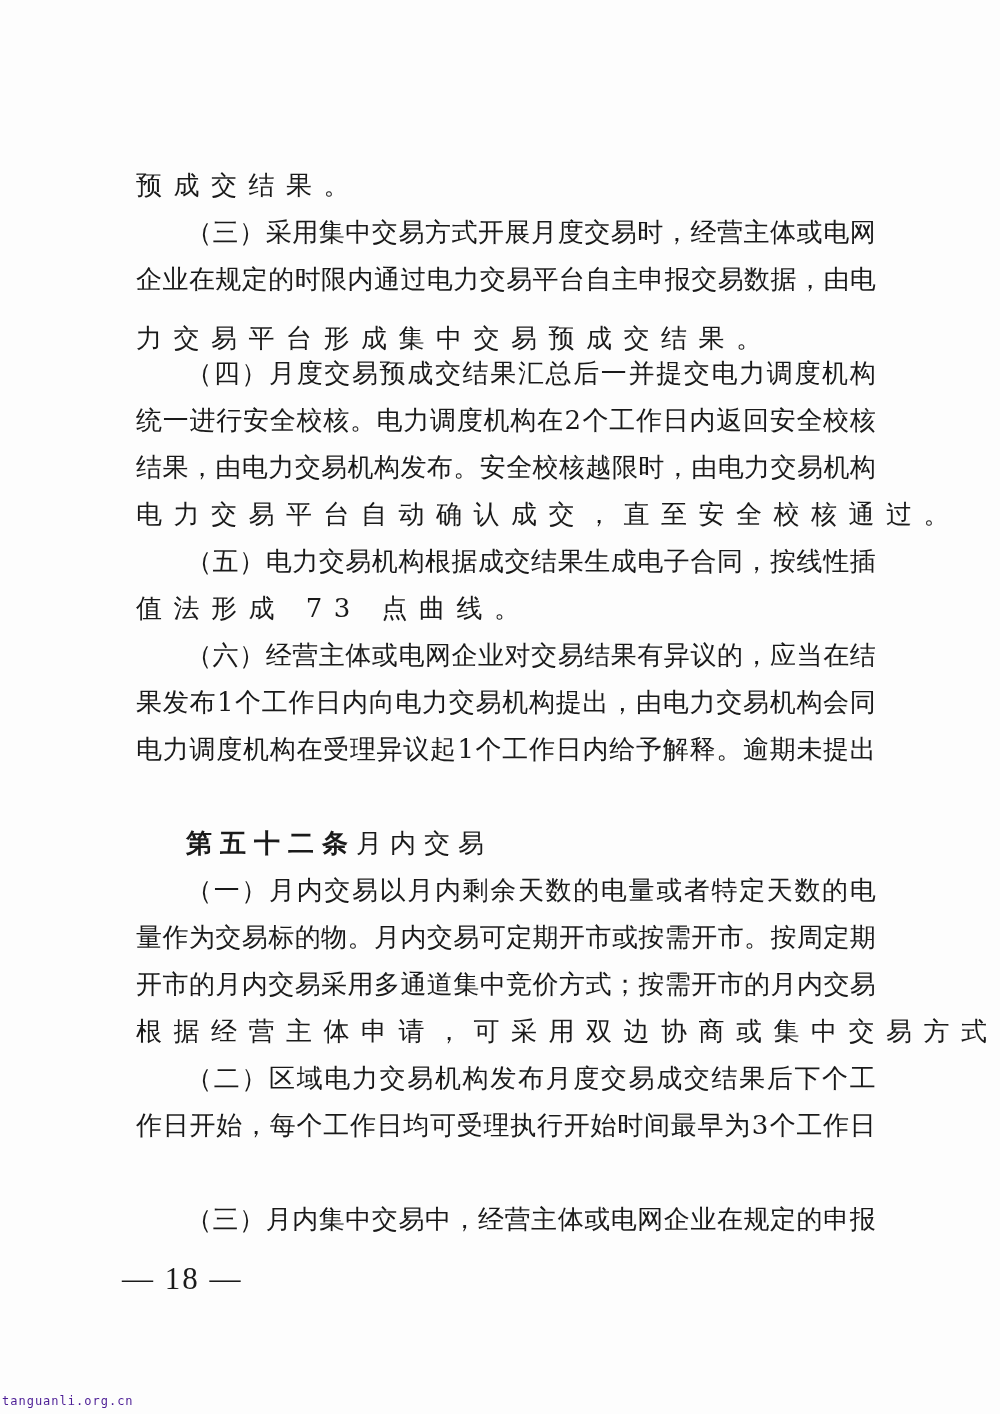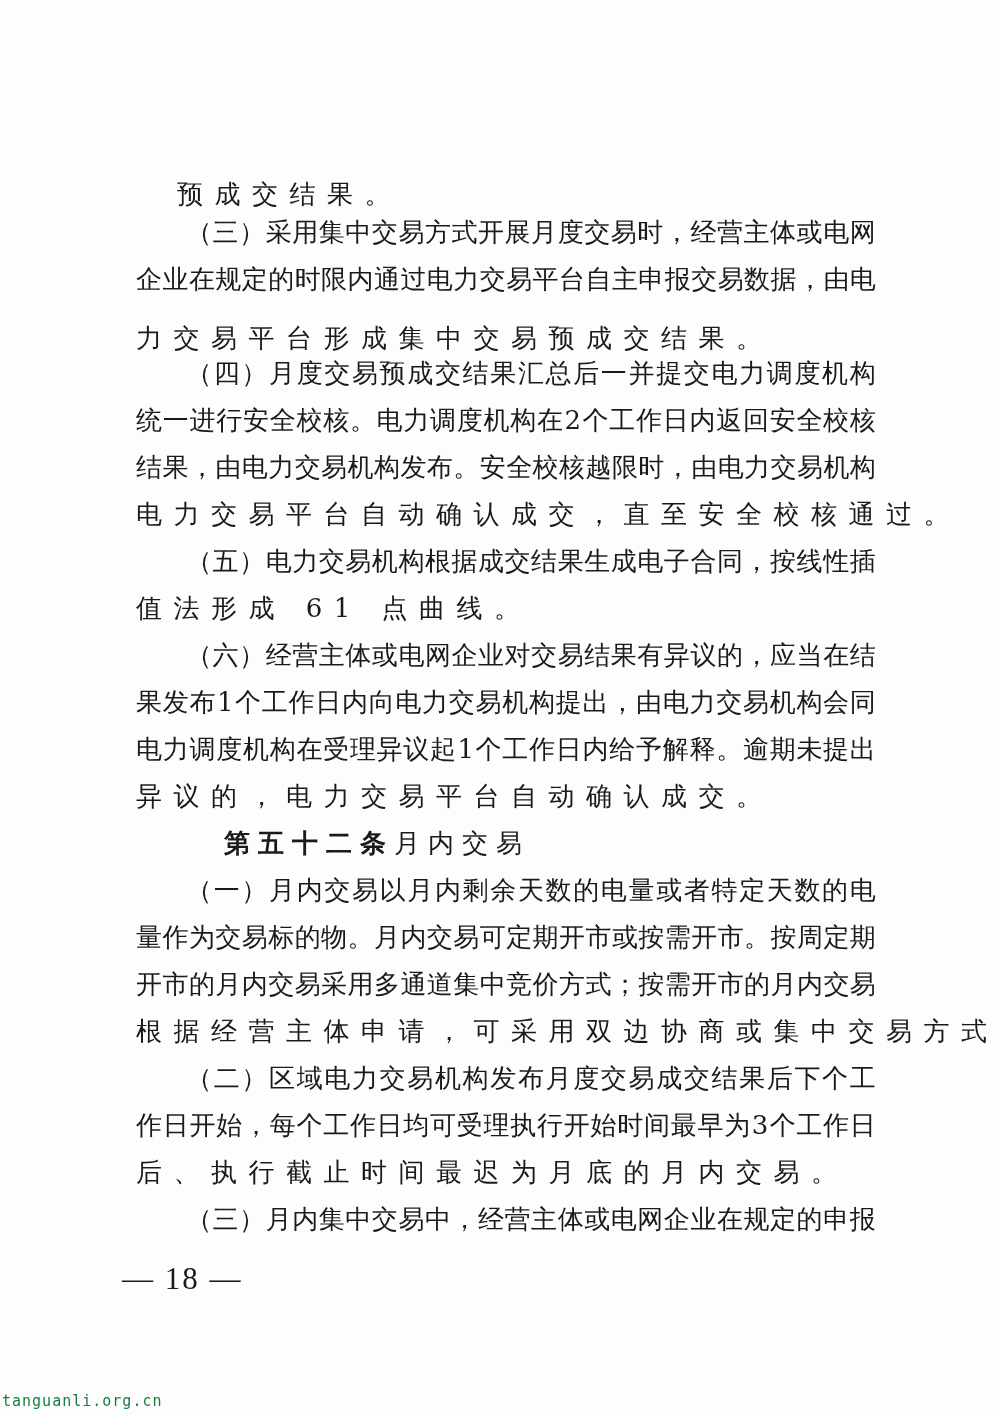--- a/index.html
+++ b/index.html
@@ -4,33 +4,33 @@
 <style>
   html, body { margin: 0; padding: 0; background: #ffffff; }
   body { width: 1000px; height: 1414px; position: relative; overflow: hidden;
          font-family: "DejaVu Serif", "Liberation Serif", serif; color: #1a1a1a; }
   .page { position: absolute; left: 0; top: 0; width: 1000px; height: 1414px; background: #fdfdfd; }
   .line { position: absolute; left: 136px; width: 740px; height: 40px; line-height: 40px;
           font-size: 26px; white-space: nowrap; text-align: justify; text-align-last: justify; }
   .line.last { text-align-last: left; }
   .line.indent { left: 186px; width: 690px; }
   .heading { position: absolute; left: 186px; height: 40px; line-height: 40px; font-size: 26px; white-space: nowrap; letter-spacing: 8px; }
-  .heading .article { font-weight: bold; font-family: "DejaVu Sans", "Liberation Sans", sans-serif; margin-left: 38px; }
+  .heading .article { font-weight: bold; font-family: "DejaVu Sans", "Liberation Sans", sans-serif; }
   .heading .title { }
   .page-number { position: absolute; left: 122px; top: 1262px; font-size: 31px; line-height: 34px;
                  font-family: "Liberation Serif", "DejaVu Serif", serif; letter-spacing: 2px; }
-  .watermark { position: absolute; left: 2px; top: 1392px; font-size: 15px; line-height: 18px;
-               color: #15803d; font-family: "DejaVu Sans Mono", "Liberation Mono", monospace; letter-spacing: 1px; }
+  .watermark { position: absolute; left: 2px; top: 1392px; font-size: 12px; line-height: 18px;
+               color: #4c1d95; font-family: "DejaVu Sans Mono", "Liberation Mono", monospace; letter-spacing: 1px; }
 </style>
 </head>
 <body>
 
 <div class="page">
 
-  <div class="line last" style="top: 174px; letter-spacing: 11.5px; margin-left: 41px;">预成交结果。</div>
+  <div class="line last" style="top: 165px; letter-spacing: 11.5px;">预成交结果。</div>
   <div class="line indent" style="top: 212px; display: flex; justify-content: space-between;">
       <span>（</span>
       <span>三</span>
       <span>）</span>
       <span>采</span>
       <span>用</span>
       <span>集</span>
       <span>中</span>
       <span>交</span>
       <span>易</span>
@@ -194,21 +194,21 @@
       <span>电</span>
       <span>子</span>
       <span>合</span>
       <span>同</span>
       <span>，</span>
       <span>按</span>
       <span>线</span>
       <span>性</span>
       <span>插</span>
     </div>
-  <div class="line last" style="top: 588px; letter-spacing: 11.5px;">值法形成 61 点曲线。</div>
+  <div class="line last" style="top: 588px; letter-spacing: 11.5px;">值法形成 73 点曲线。</div>
   <div class="line indent" style="top: 635px; display: flex; justify-content: space-between;">
       <span>（</span>
       <span>六</span>
       <span>）</span>
       <span>经</span>
       <span>营</span>
       <span>主</span>
       <span>体</span>
       <span>或</span>
       <span>电</span>
@@ -287,21 +287,20 @@
       <span>予</span>
       <span>解</span>
       <span>释</span>
       <span>。</span>
       <span>逾</span>
       <span>期</span>
       <span>未</span>
       <span>提</span>
       <span>出</span>
     </div>
-  <div class="line last" style="top: 776px; letter-spacing: 11.5px;">异议的，电力交易平台自动确认成交。</div>
 
   <div class="heading" style="top:823px">
     <span class="article">第五十二条</span><span class="title">月内交易</span>
   </div>
 
   <div class="line indent" style="top: 870px; display: flex; justify-content: space-between;">
       <span>（</span>
       <span>一</span>
       <span>）</span>
       <span>月</span>
@@ -440,21 +439,20 @@
       <span>早</span>
       <span>为</span>
       <span> </span>
       <span>3</span>
       <span> </span>
       <span>个</span>
       <span>工</span>
       <span>作</span>
       <span>日</span>
     </div>
-  <div class="line last" style="top: 1152px; letter-spacing: 11.5px;">后、执行截止时间最迟为月底的月内交易。</div>
   <div class="line indent" style="top: 1199px; display: flex; justify-content: space-between;">
       <span>（</span>
       <span>三</span>
       <span>）</span>
       <span>月</span>
       <span>内</span>
       <span>集</span>
       <span>中</span>
       <span>交</span>
       <span>易</span>

